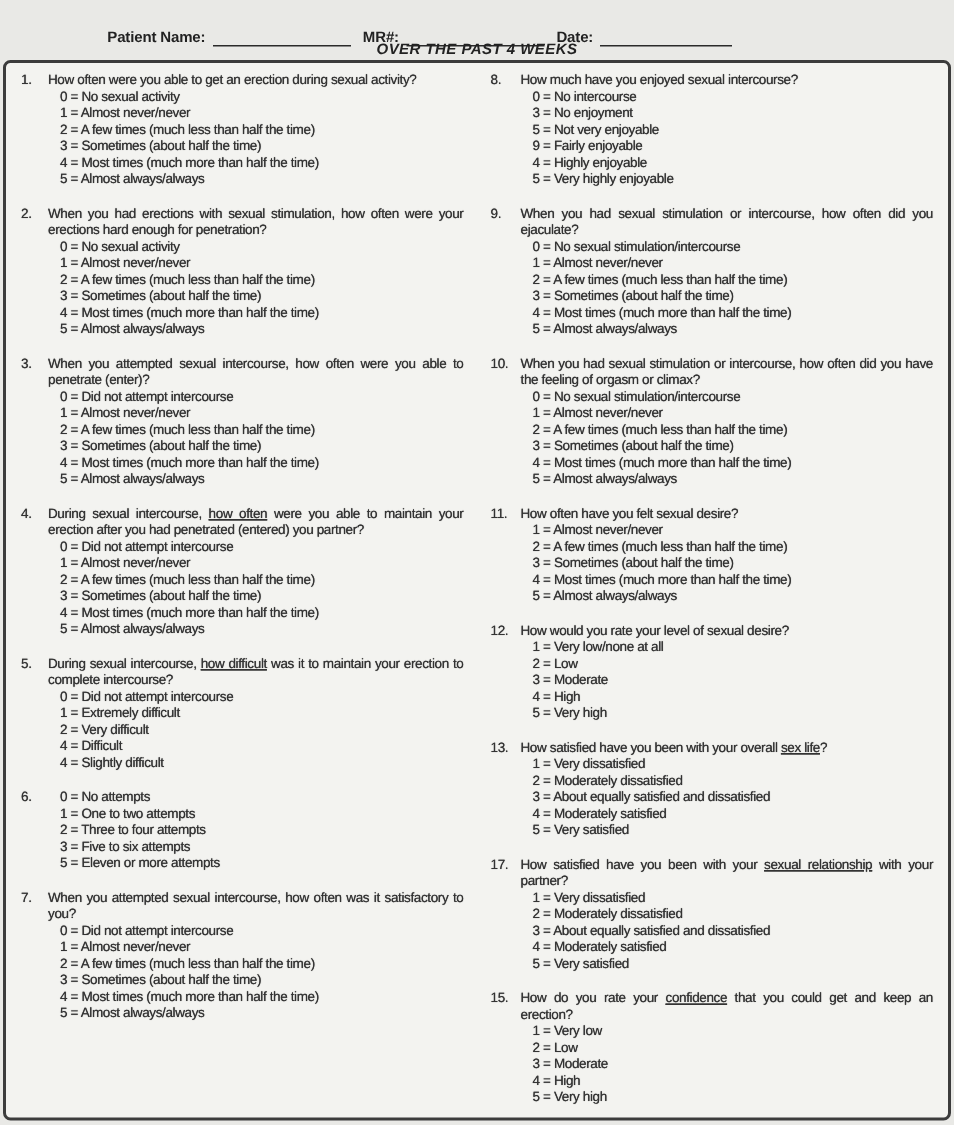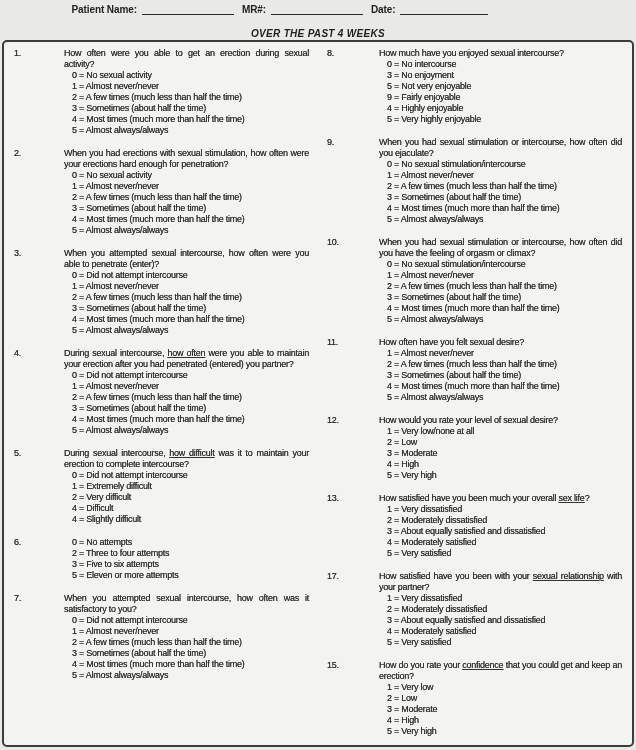--- a/index.html
+++ b/index.html
@@ -6,21 +6,21 @@
   html,body { width:636px; height:750px; }
   body {
     background:#e9e9e6;
     font-family:"Liberation Sans", sans-serif;
     color:#2e2e2e;
     position:relative;
     overflow:hidden;
   }
   
   .top-header {
-    position:absolute; top:4px; left:0; width:560px;
+    position:absolute; top:20px; left:0; width:560px;
     display:flex; justify-content:center; align-items:flex-end;
     font-size:10px; font-weight:bold; color:#222;
     letter-spacing:-0.1px;
   }
   .hdr-group { display:flex; align-items:flex-end; margin:0 4px; }
   .blank-line {
     display:inline-block; height:11px; border-bottom:1.5px solid #2a2a2a;
     margin-left:5px;
   }
   .blank-name { width:92px; }
@@ -53,21 +53,21 @@
     letter-spacing:-0.25px;
     text-shadow:0 0 0.5px #3a3a3a; 
     color:#333;
   }
   .q:last-child { margin-bottom:0; }
   .q-num {
     flex:0 0 18px; text-align:left;
     white-space:nowrap;
   }
   .col-right .q-num { flex-basis:20px; }
-  .q-content { flex:1; min-width:0;margin-left:32px; }
+  .q-content { flex:1; min-width:0; }
   .q-text { text-align:justify; }
   .q-text .u { text-decoration:underline; }
   .q-options { padding-left:8px; }
   .q-option { white-space:nowrap; }
 </style>
 </head>
 <body>
 
 <div class="top-header">
   <div class="hdr-group">
@@ -162,20 +162,21 @@
             <div class="q-option">4 = Slightly difficult</div>
           </div>
     </div>
   </div>
 
   <div class="q">
     <div class="q-num">6.</div>
     <div class="q-content">
       <div class="q-options">
             <div class="q-option">0 = No attempts</div>
+            <div class="q-option">1 = One to two attempts</div>
             <div class="q-option">2 = Three to four attempts</div>
             <div class="q-option">3 = Five to six attempts</div>
             <div class="q-option">5 = Eleven or more attempts</div>
           </div>
     </div>
   </div>
 
   <div class="q">
     <div class="q-num">7.</div>
     <div class="q-content">
@@ -261,21 +262,21 @@
             <div class="q-option">3 = Moderate</div>
             <div class="q-option">4 = High</div>
             <div class="q-option">5 = Very high</div>
           </div>
     </div>
   </div>
 
   <div class="q">
     <div class="q-num">13.</div>
     <div class="q-content">
-      <div class="q-text"><span class="pre">How satisfied have you been much your overall </span><span class="u">sex life</span><span class="post">?</span></div>
+      <div class="q-text"><span class="pre">How satisfied have you been with your overall </span><span class="u">sex life</span><span class="post">?</span></div>
       <div class="q-options">
             <div class="q-option">1 = Very dissatisfied</div>
             <div class="q-option">2 = Moderately dissatisfied</div>
             <div class="q-option">3 = About equally satisfied and dissatisfied</div>
             <div class="q-option">4 = Moderately satisfied</div>
             <div class="q-option">5 = Very satisfied</div>
           </div>
     </div>
   </div>
 

